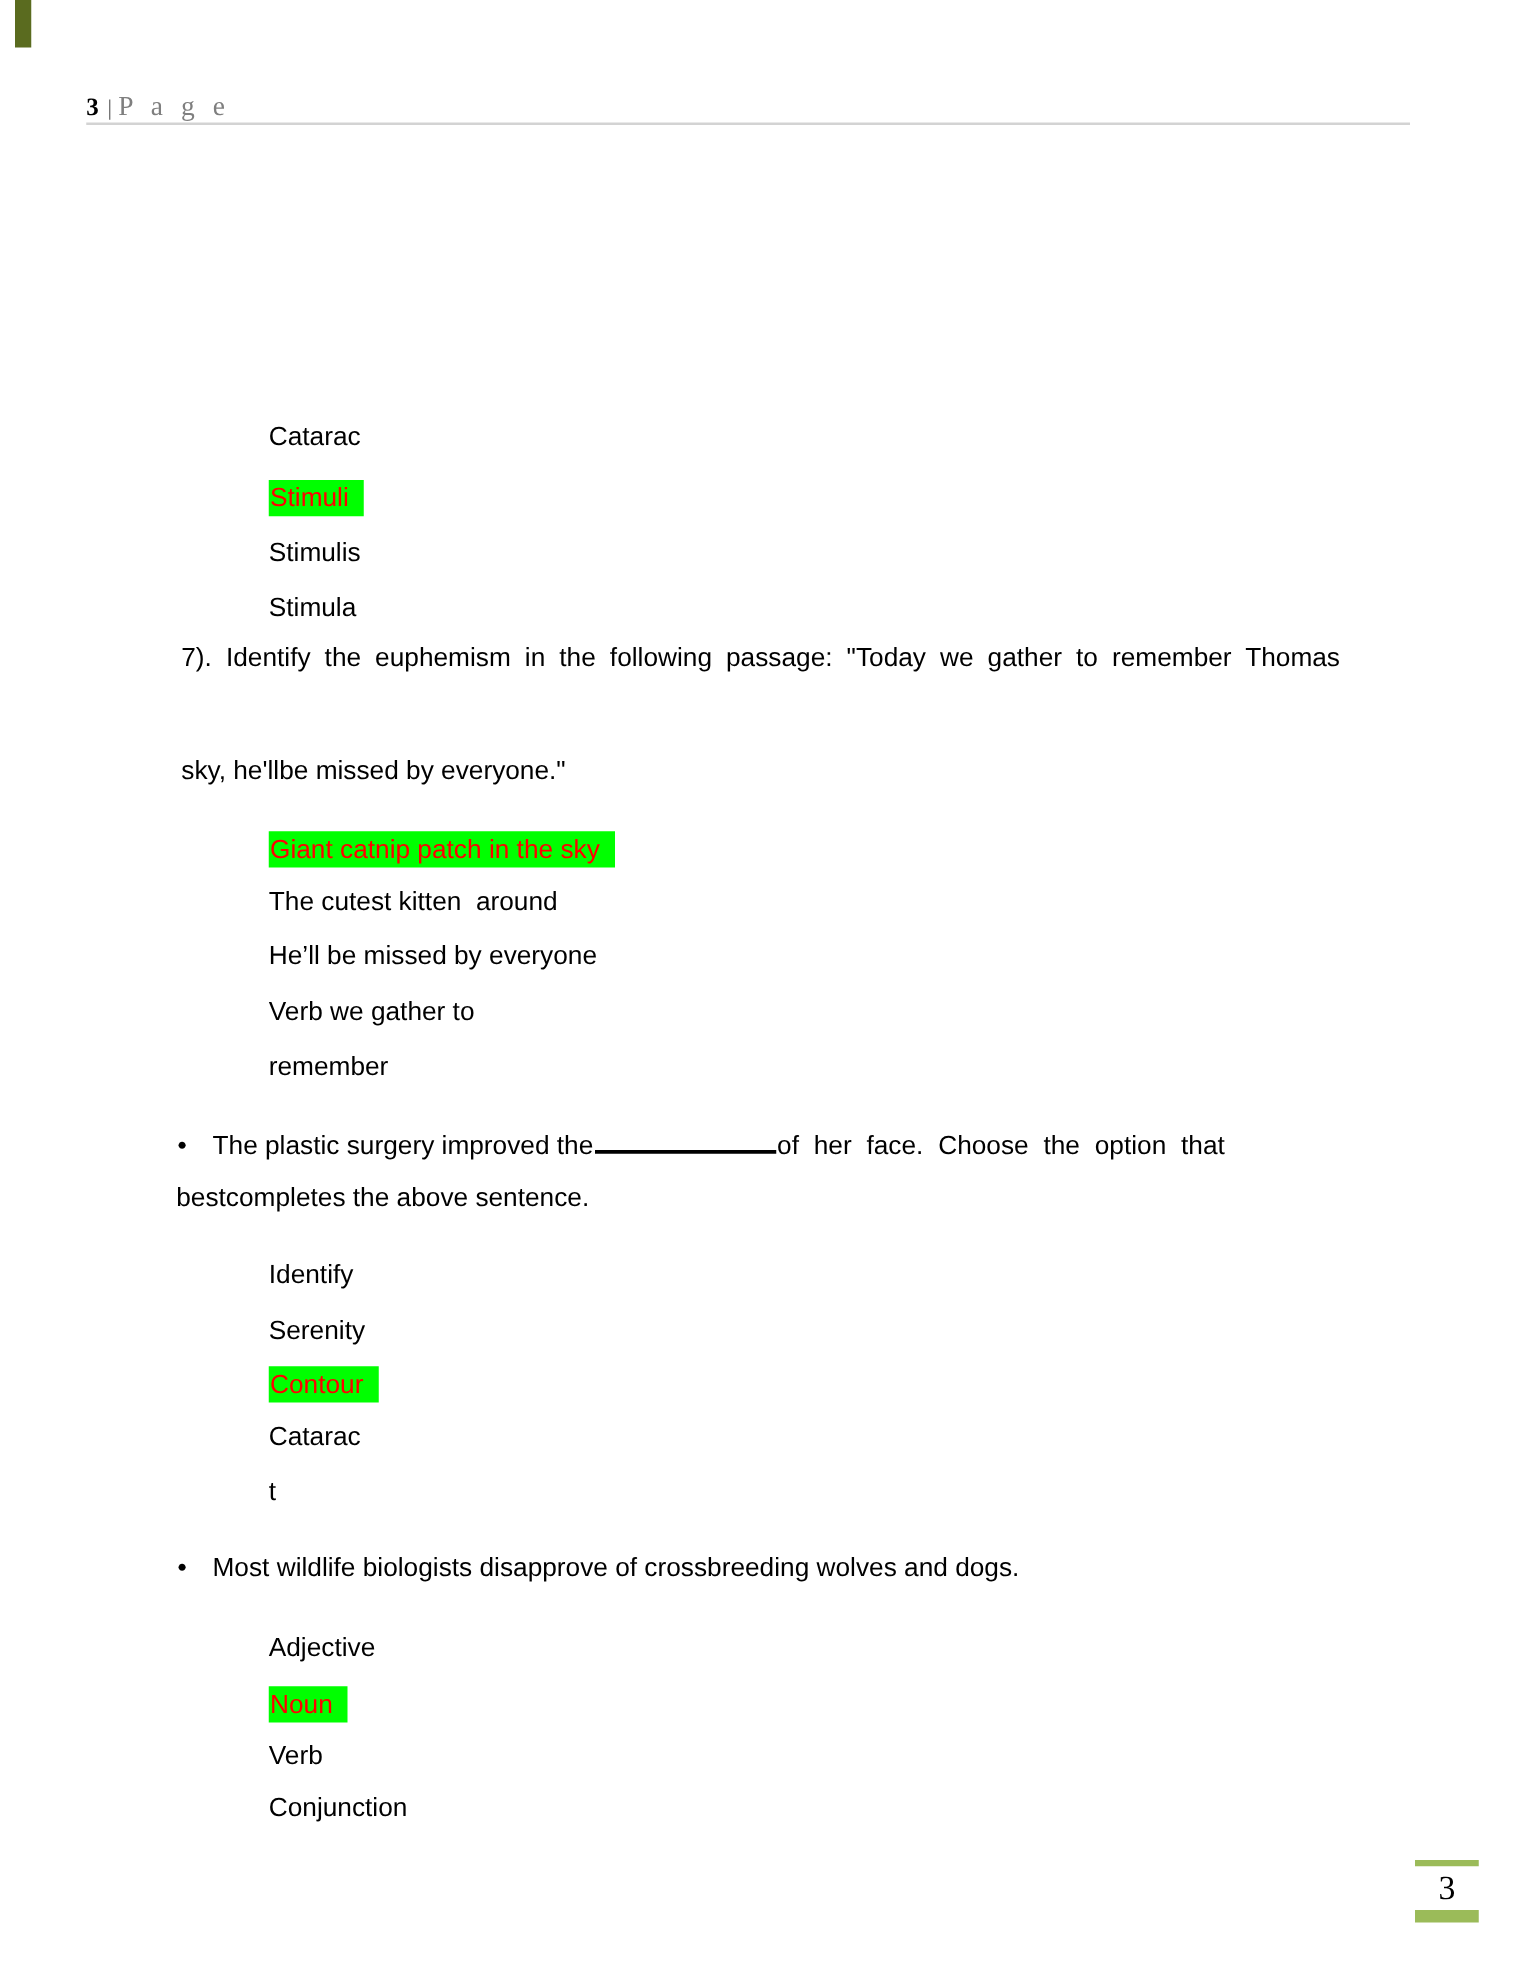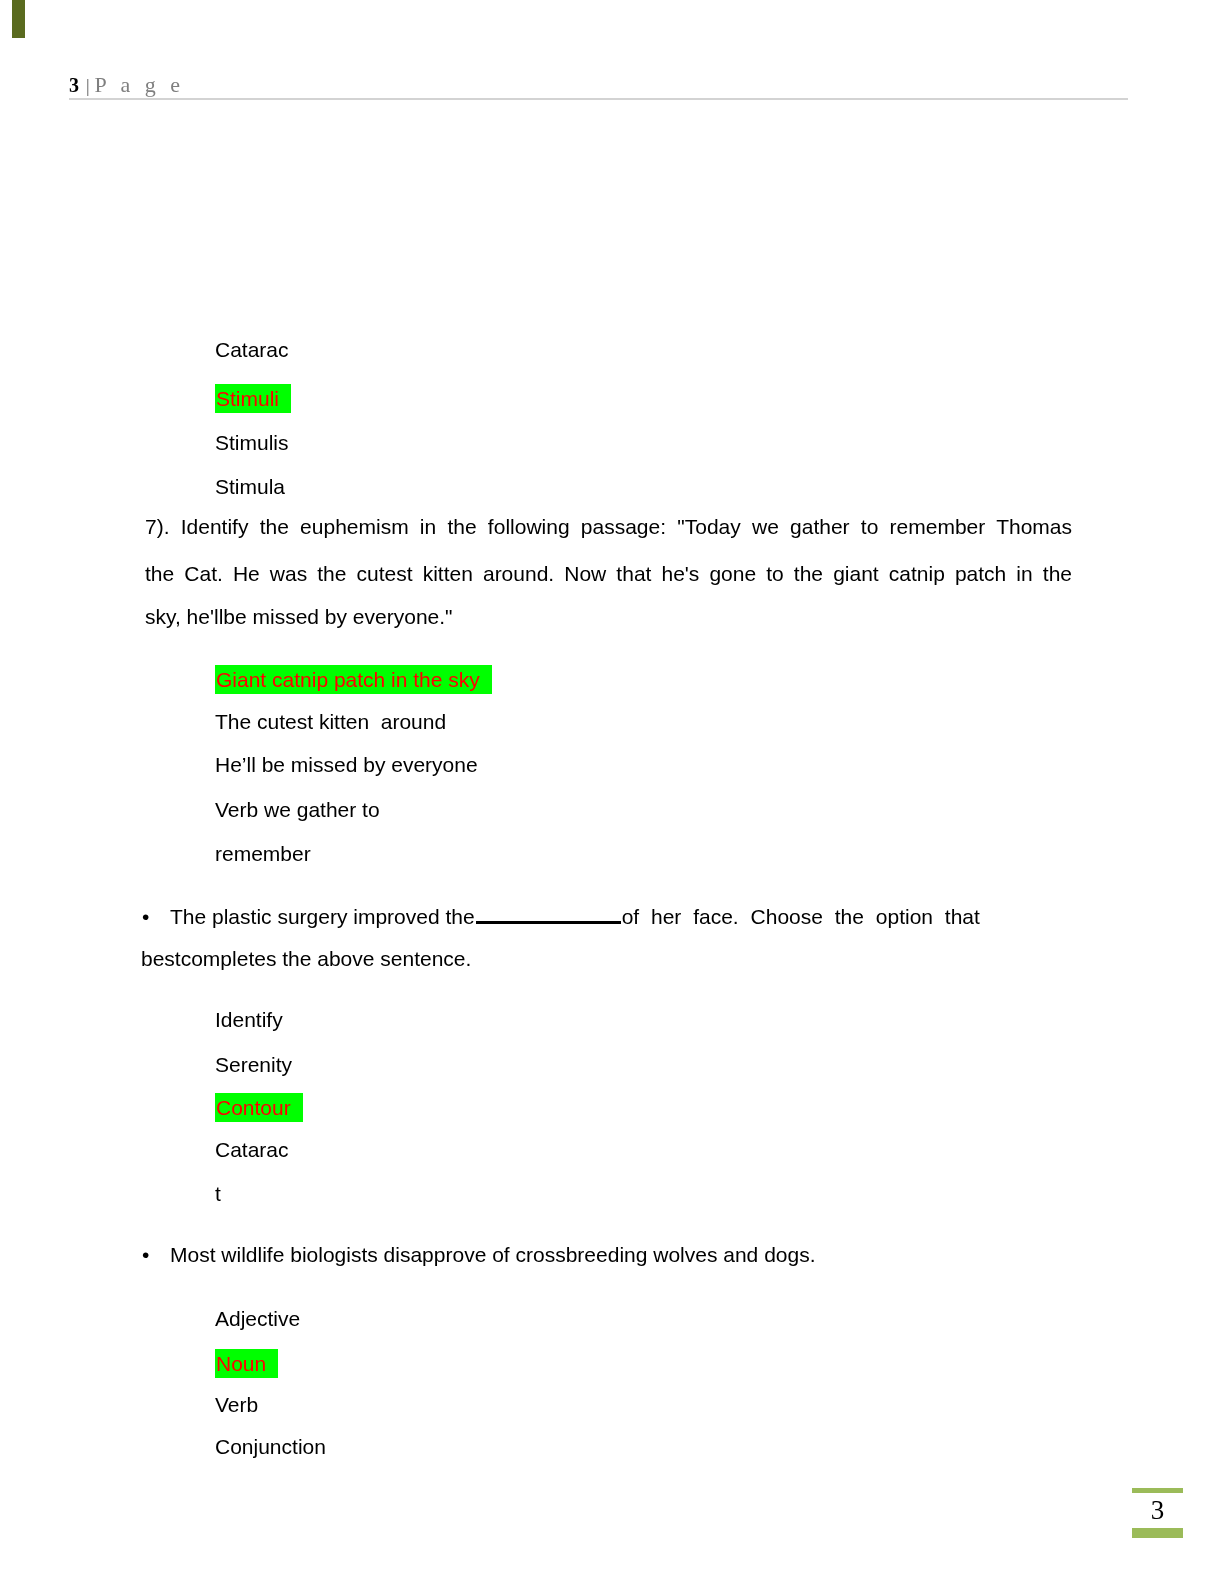--- a/index.html
+++ b/index.html
@@ -96,21 +96,20 @@
 
   <div class="header"><span class="num">3</span><span class="sep">|</span><span class="lbl">P a g e</span></div>
   <div class="header-rule"></div>
 
   <div class="line opt" style="top:336px"><span>Catarac</span></div>
   <div class="line opt" style="top:384px"><span class="hl">Stimuli</span></div>
   <div class="line opt" style="top:429px"><span>Stimulis</span></div>
   <div class="line opt" style="top:473px"><span>Stimula</span></div>
 
   <div class="line qline just" style="top:513px">7). Identify the euphemism in the following passage: "Today we gather to remember Thomas</div>
-  <div class="line qline just" style="top:560px">the Cat. He was the cutest kitten around. Now that he's gone to the giant catnip patch in the</div>
   <div class="line qline" style="top:603px">sky, he'llbe missed by everyone."</div>
 
   <div class="line opt" style="top:665px"><span class="hl">Giant catnip patch in the sky</span></div>
   <div class="line opt" style="top:708px"><span>The cutest kitten  around</span></div>
   <div class="line opt" style="top:751px"><span>He’ll be missed by everyone</span></div>
   <div class="line opt" style="top:796px"><span>Verb we gather to</span></div>
   <div class="line opt" style="top:840px"><span>remember</span></div>
 
   <div class="line" style="left:142px; top:903px"><span class="bullet-dot">•</span></div>
   <div class="line" style="left:141px; top:945px">bestcompletes the above sentence.</div>

